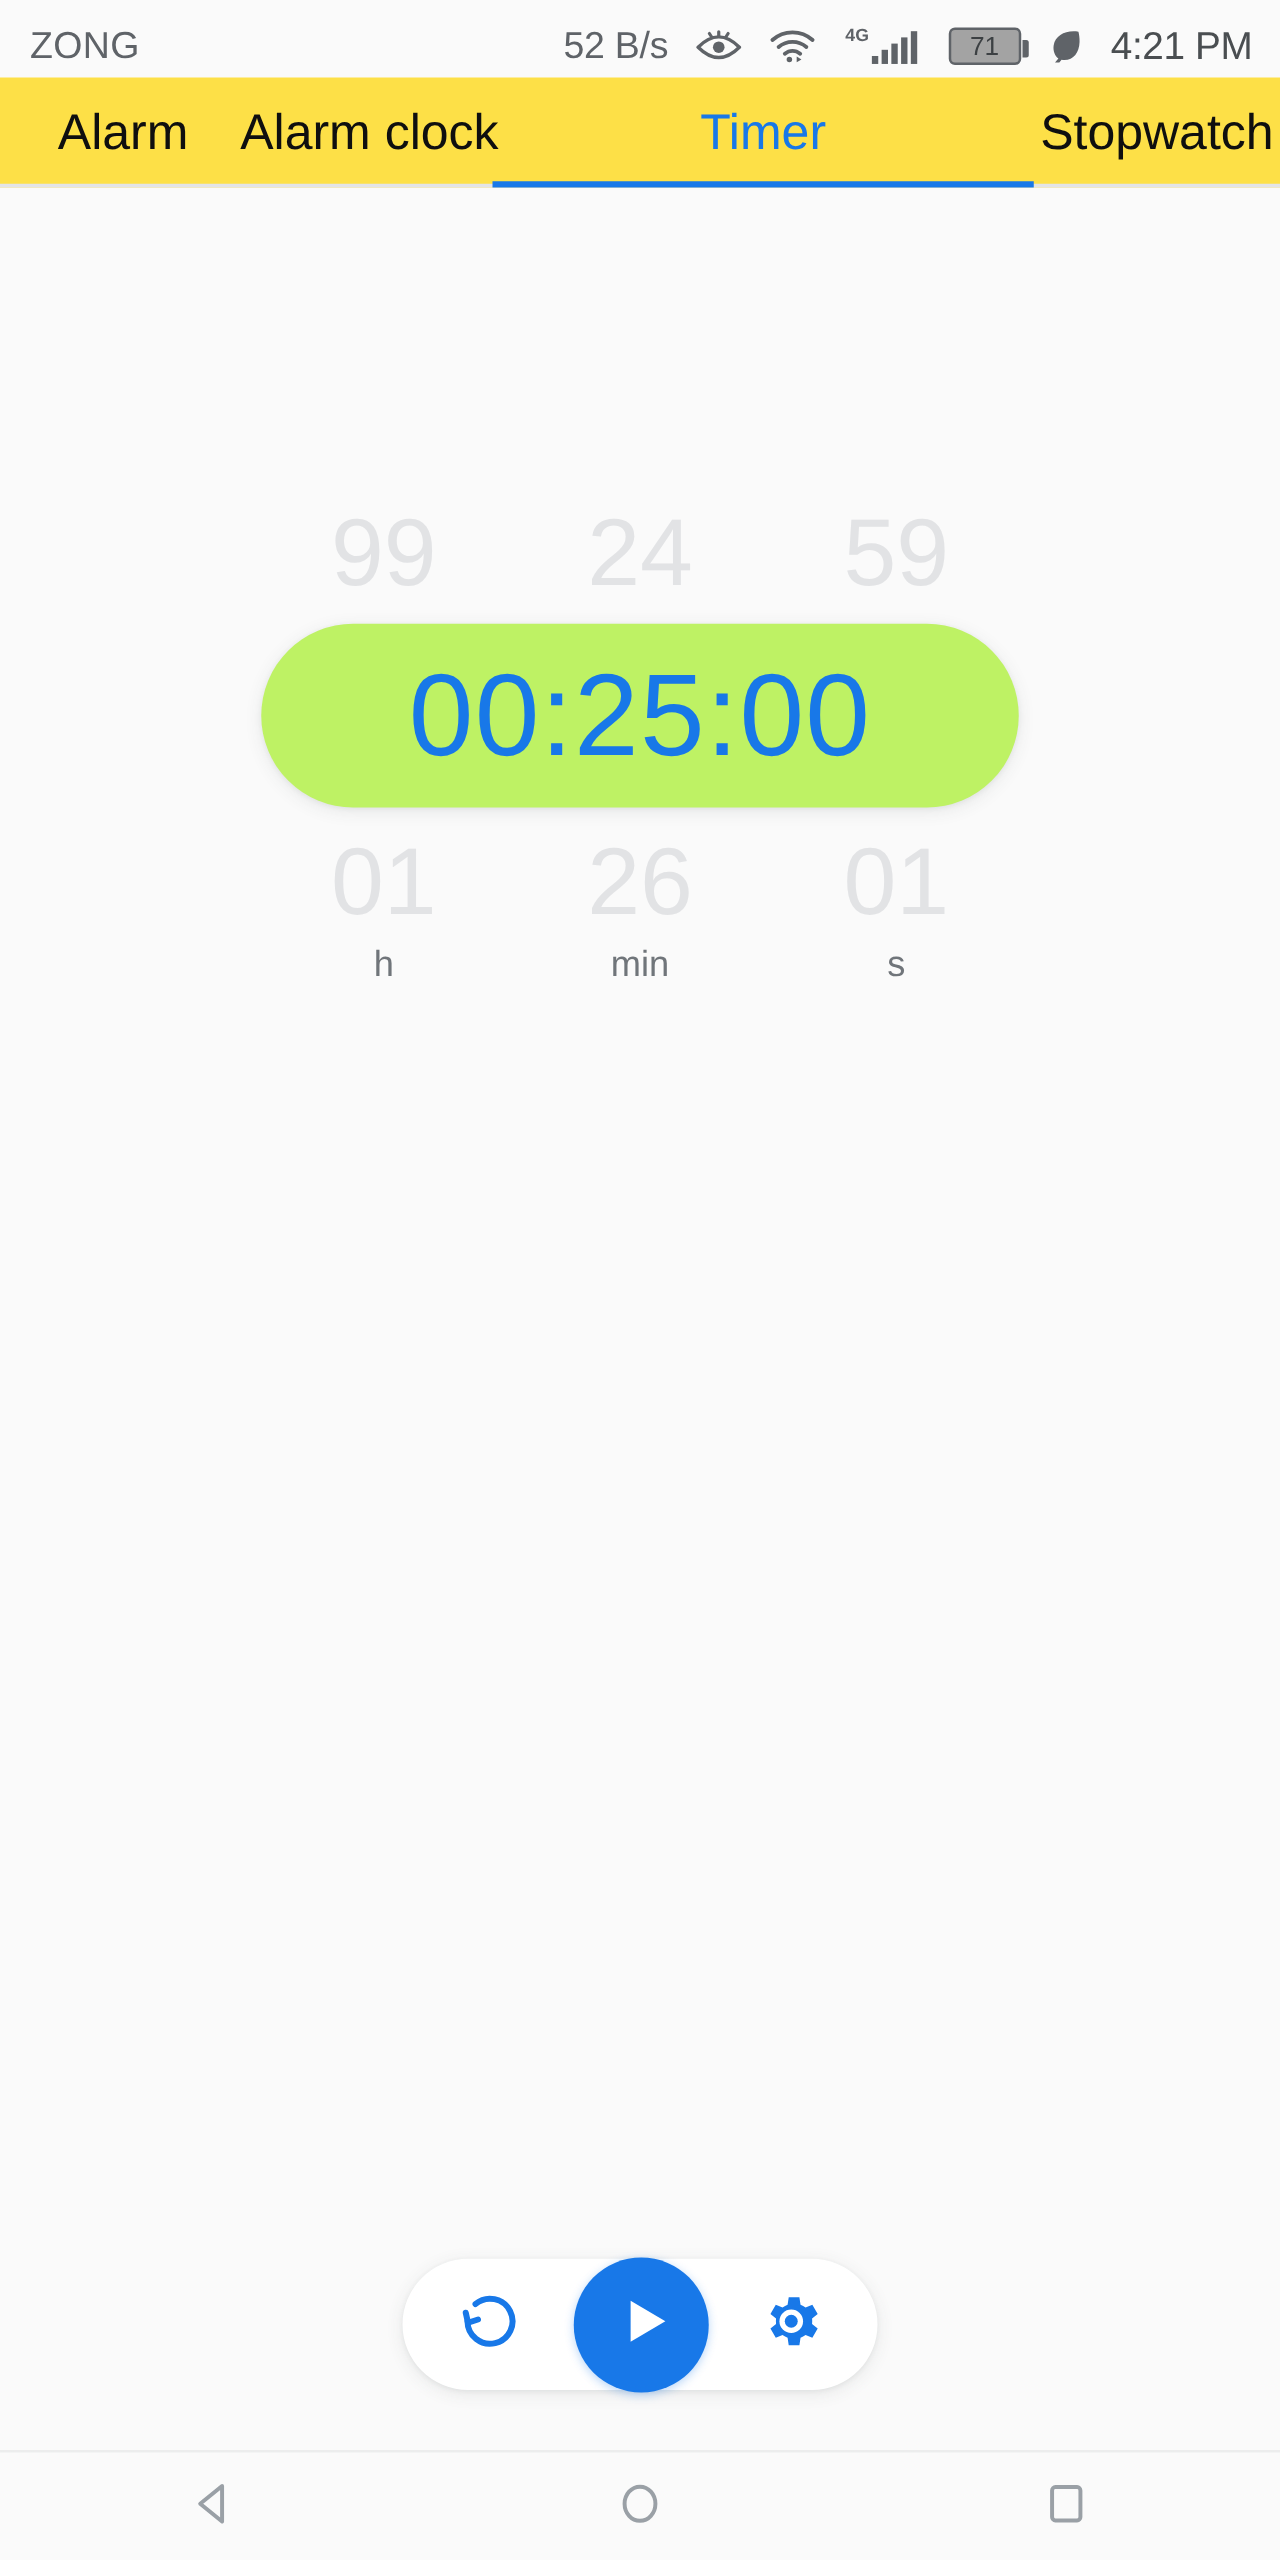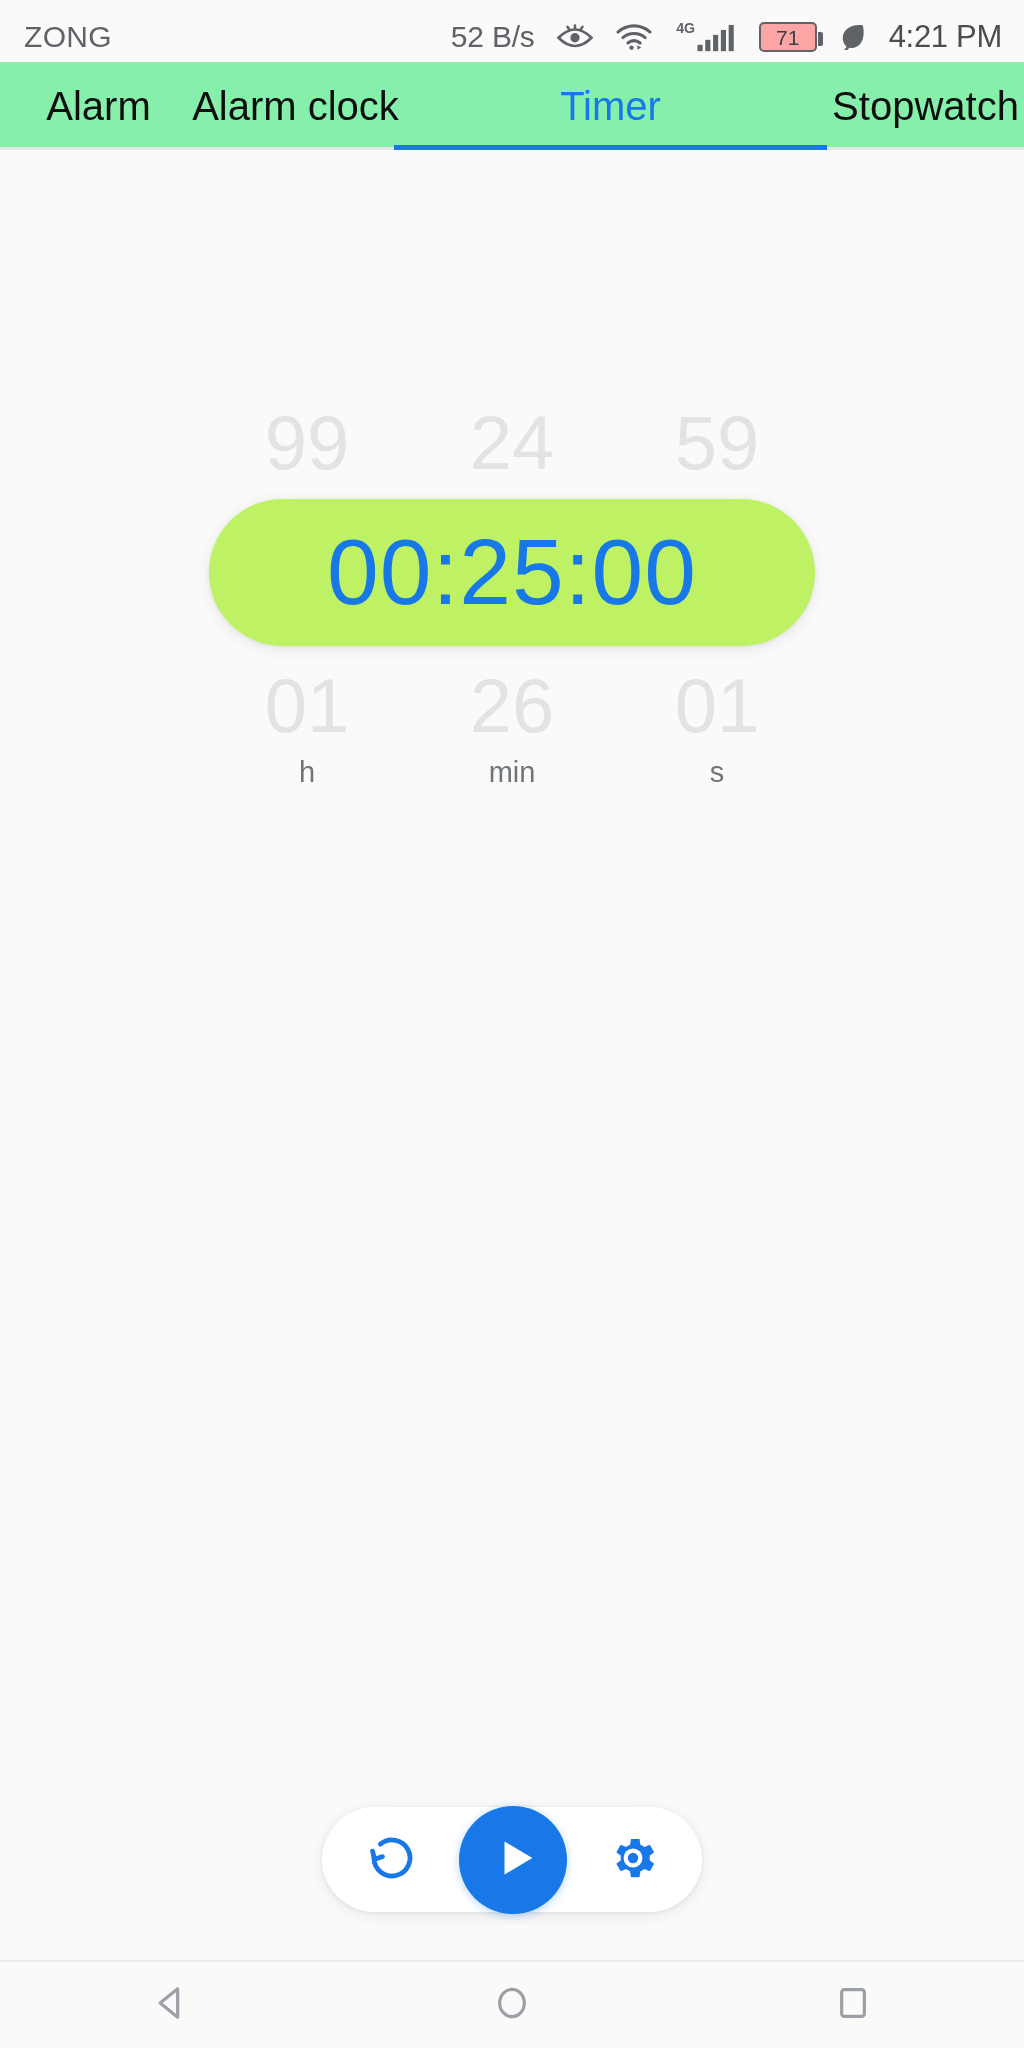--- a/index.html
+++ b/index.html
@@ -21,34 +21,34 @@
   }
   .carrier { font-size:30px; color:#5f6368; letter-spacing:.3px; }
   .status-right { margin-left:auto; display:flex; align-items:center; gap:22px; }
   .netspeed { font-size:30px; color:#5f6368; letter-spacing:-.2px; }
   .sicon { display:inline-flex; align-items:center; justify-content:center; }
   .sicon svg { display:block; }
   .batt {
     position:relative; width:58px; height:30px;
     border:2.5px solid #5f6368; border-radius:5px;
     display:flex; align-items:center; justify-content:center;
-    background:#fca5a5;
+    background:#a3a3a3;
   }
   .batt::after {
     content:""; position:absolute; right:-8px; top:8px;
     width:5px; height:14px; background:#5f6368; border-radius:0 2px 2px 0;
   }
   .batt span { font-size:21px; color:#3c4043; line-height:1; font-weight:400; }
   .clocktime { font-size:31px; color:#4a4e51; letter-spacing:-.3px; }
 
   
   .tabbar {
     position:relative; height:88px; flex:0 0 88px;
     display:flex; align-items:center;
-    background:#86efac;
+    background:#fde047;
   }
   .tabbar::after {
     content:""; position:absolute; left:0; right:0; bottom:0;
     height:3px; background:#e3e4e6;
   }
   .tab {
     display:flex; align-items:center; justify-content:center;
     height:100%; font-size:40px; color:#0f0f0f;
     position:relative; white-space:nowrap;
   }

